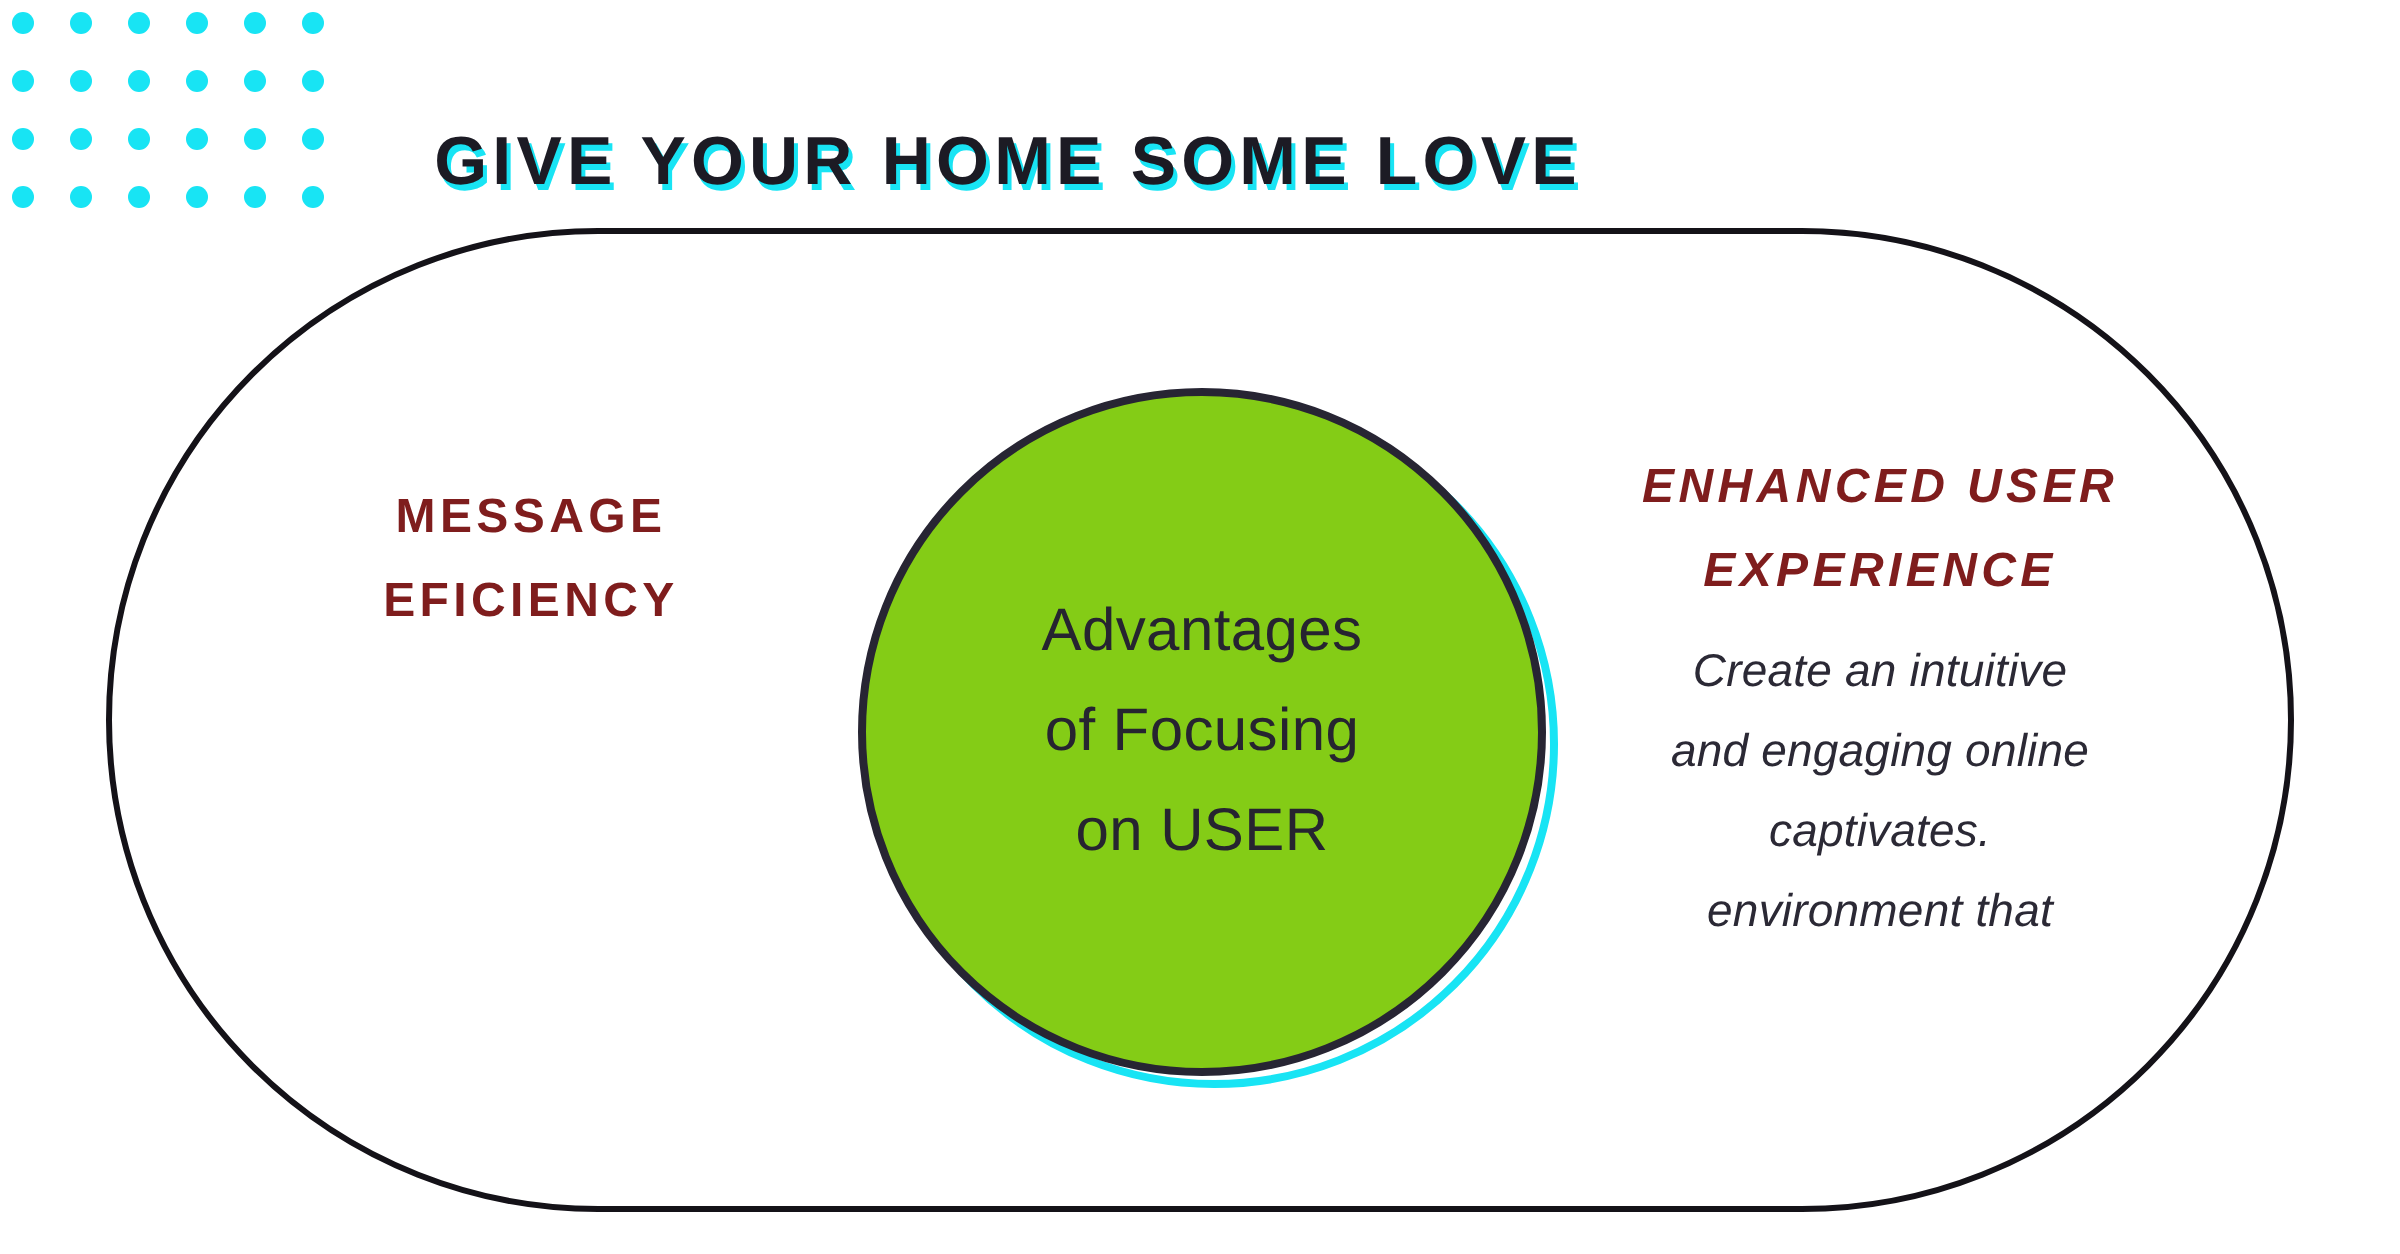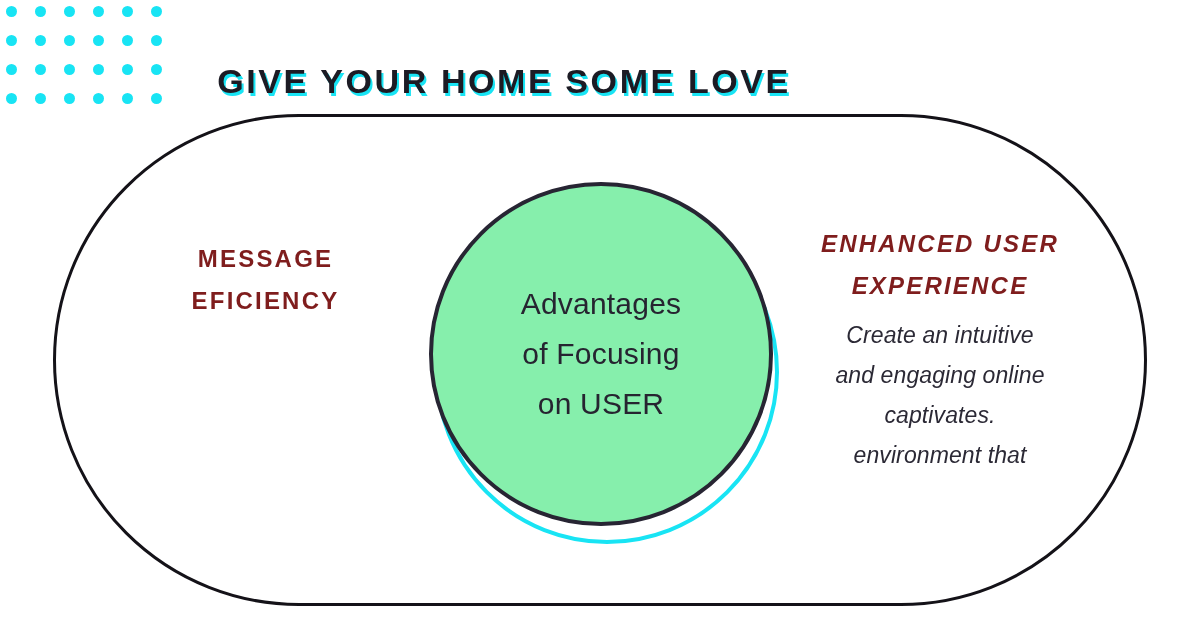--- a/index.html
+++ b/index.html
@@ -72,27 +72,27 @@
     top: 200px;
     width: 344px;
     height: 344px;
     border: 4px solid #18E4F4;
     border-radius: 50%;
     box-sizing: border-box;
   }
   #circle-main {
     position: absolute;
     left: 429px;
-    top: 182px;
+    top: 194px;
     width: 344px;
     height: 344px;
     border: 4px solid #272533;
     border-radius: 50%;
     box-sizing: border-box;
-    background: #86efac;
+    background: #84cc16;
     display: flex;
     align-items: center;
     justify-content: center;
   }
   #circle-text {
     width: 260px;
     text-align: center;
     font-size: 30px;
     line-height: 50px;
     font-weight: 400;

